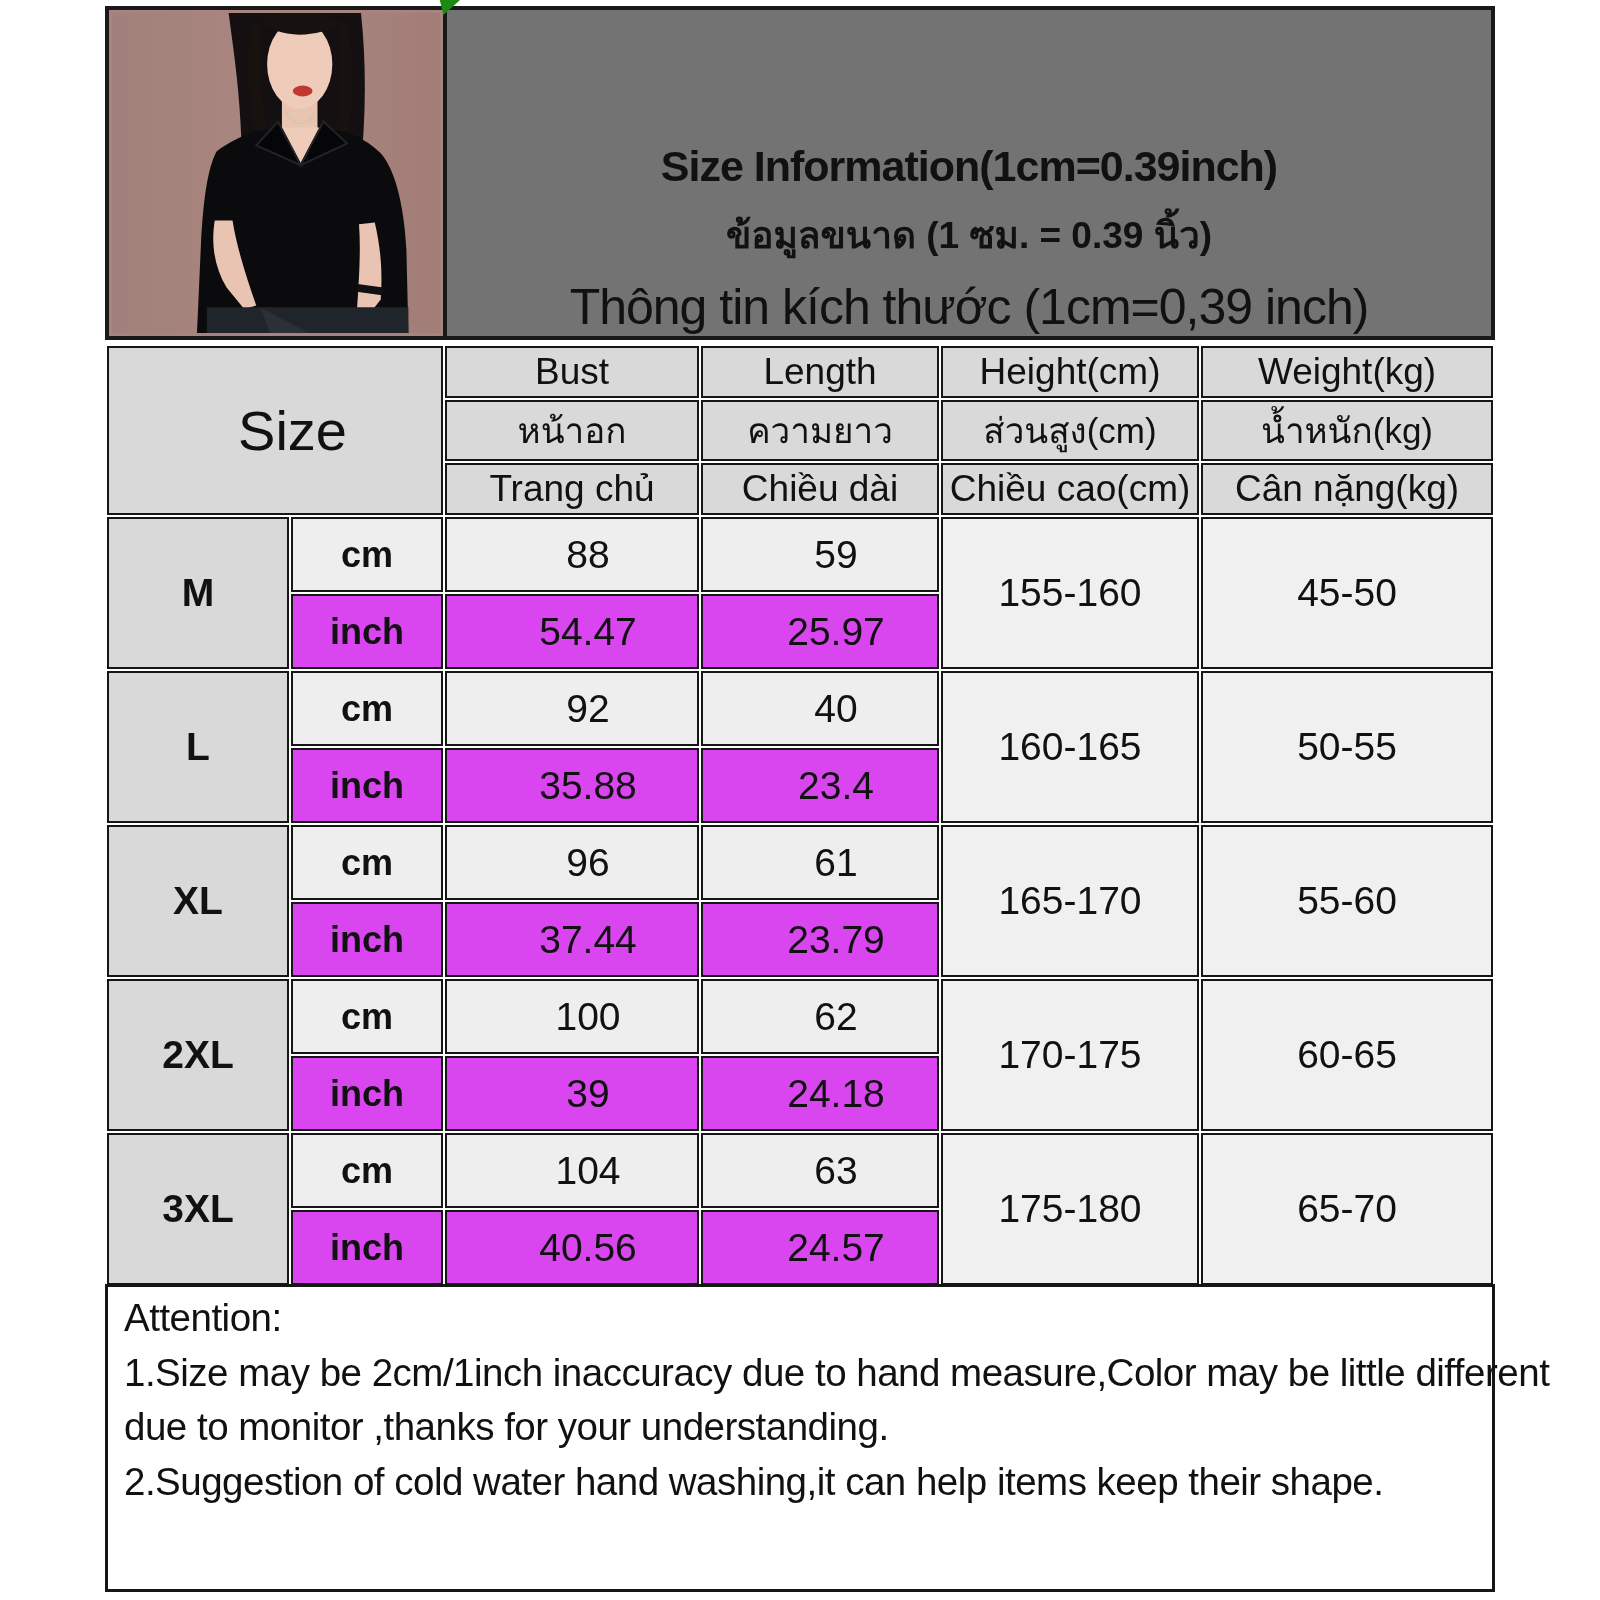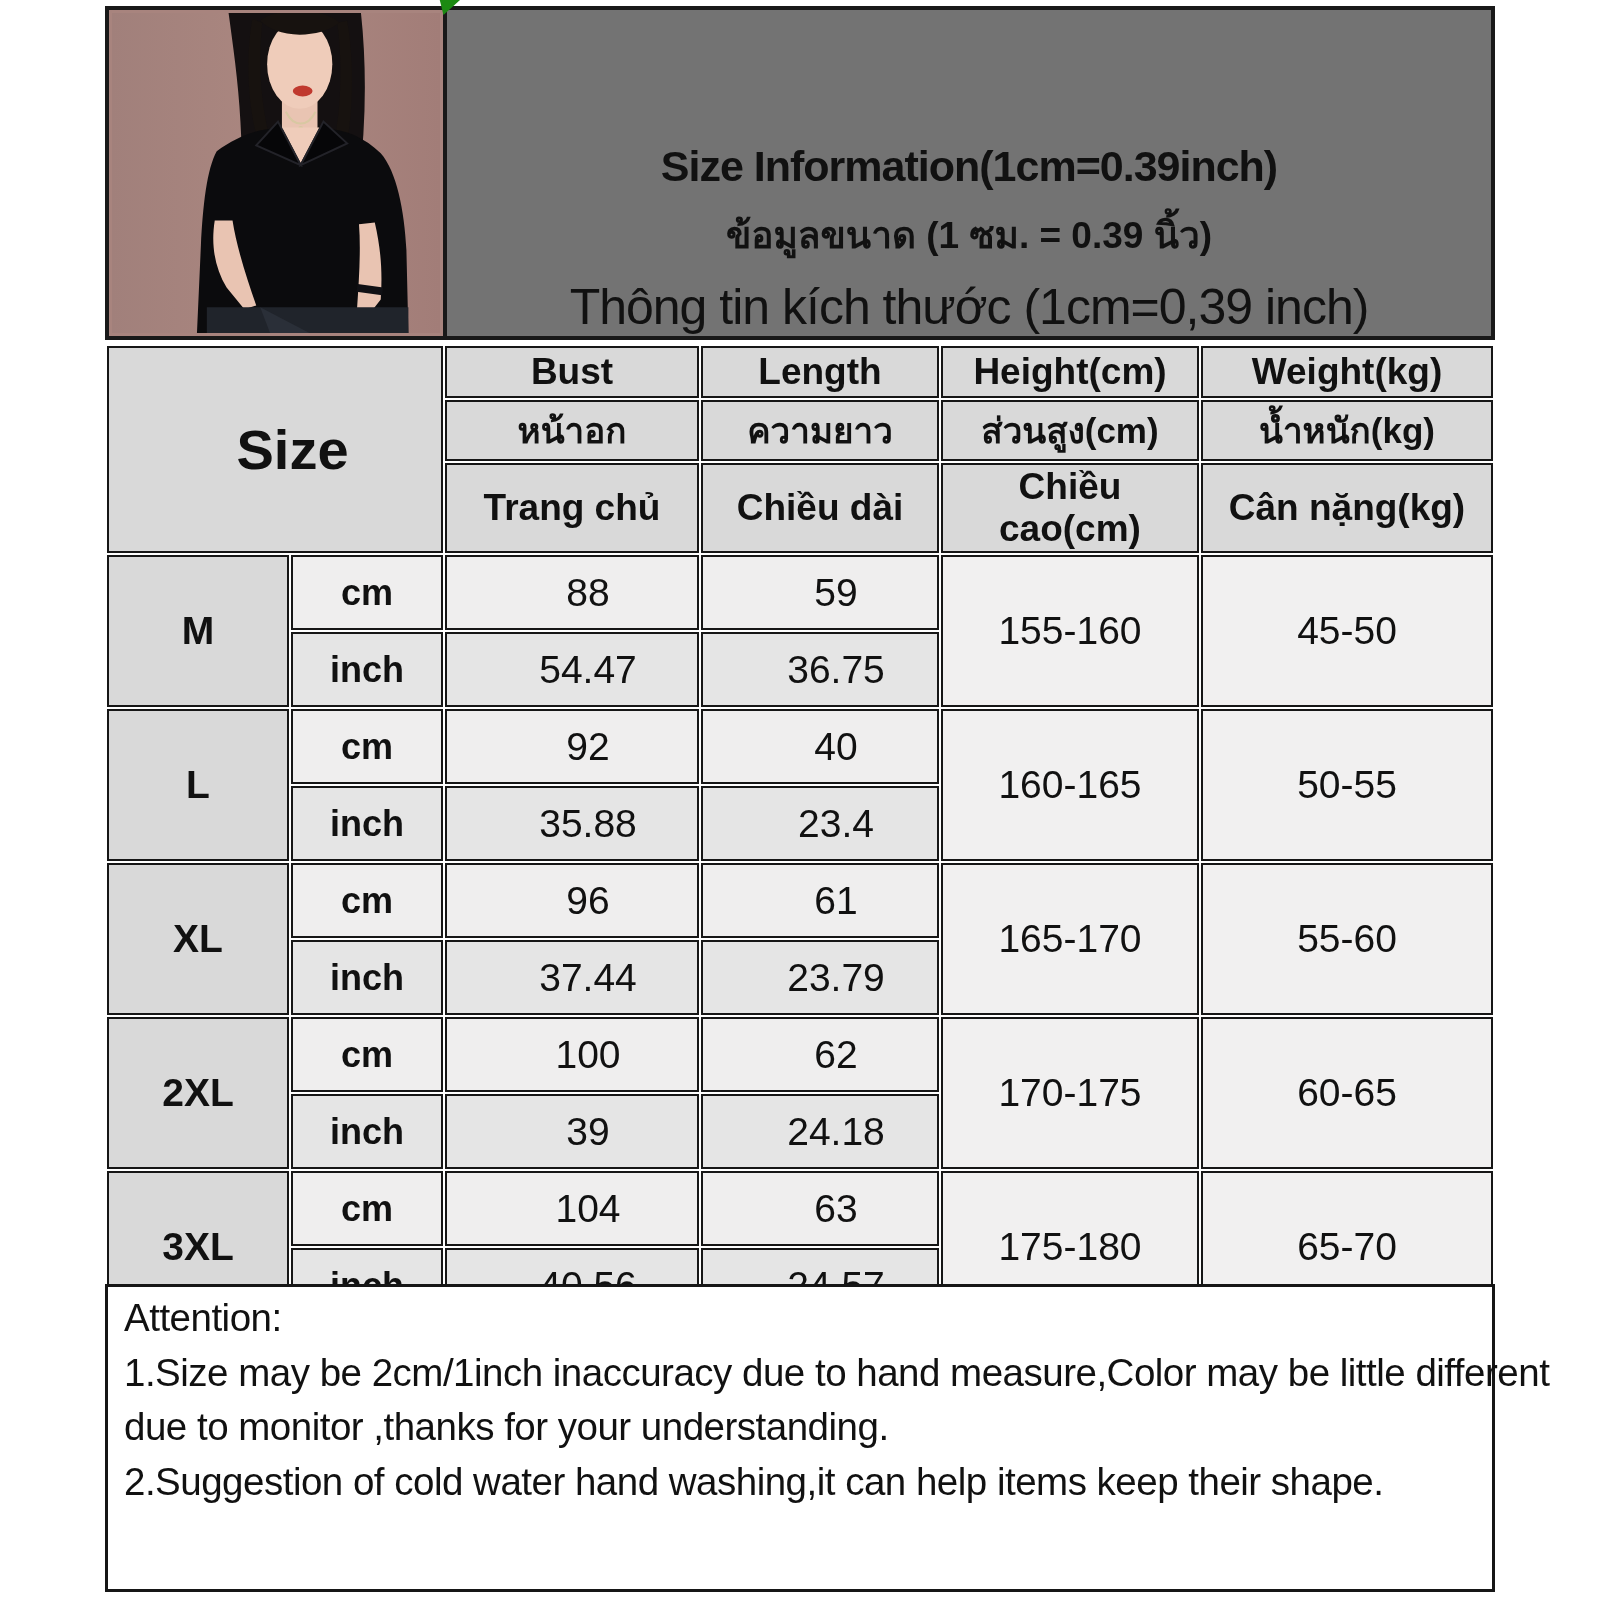--- a/index.html
+++ b/index.html
@@ -18,33 +18,33 @@
   .title-th{font-size:37px;font-weight:bold;}
   .title-vi{font-size:50px;font-weight:normal;letter-spacing:-1px;}
   .corner-badge{position:absolute;left:437px;top:0;width:23px;height:15px;background:#1c8a12;
     clip-path:polygon(12% 0,100% 0,28% 100%);}
 
   
   .size-table{position:absolute;left:105px;top:344px;width:1390px;
     border-collapse:separate;border-spacing:2px;table-layout:fixed;background:#fff;}
   .size-table td{border:2px solid #161616;box-sizing:border-box;text-align:center;
     vertical-align:middle;overflow:hidden;}
-  .size-table .hdr td{height:52px;background:#d9d9d9;font-weight:bold;margin-left:8px;}
+  .size-table .hdr td{height:52px;background:#d9d9d9;font-weight:normal;margin-left:8px;}
   .hdr-en td{font-size:37px;}
   .hdr-th td{font-size:35px;}
   .hdr-vi td{font-size:37px;}
   td.size-cell{background:#d9d9d9;font-size:56px;font-weight:bold;letter-spacing:0;padding-left:36px;}
   td.sizelab{background:#d9d9d9;font-size:39px;font-weight:bold;}
   td.unit{font-size:36px;font-weight:bold;}
   td.val{font-size:39px;font-weight:normal;padding-left:33px;}
   td.range{background:#f1f0f0;font-size:39px;font-weight:normal;}
   tr.cmrow td{height:75px;}
   tr.inrow td{height:75px;}
   tr.cmrow td.unit, tr.cmrow td.val{background:#efeeee;}
-  tr.inrow td.unit, tr.inrow td.val{background:#e5e5e5;}
+  tr.inrow td.unit, tr.inrow td.val{background:#d946ef;}
 
   
   .attention-box{position:absolute;left:105px;top:1284px;width:1390px;height:308px;
     border:3px solid #161616;box-sizing:border-box;background:#fff;
     padding:4px 16px;font-size:38.5px;line-height:1.42;letter-spacing:-0.5px;}
   .attention-box div{white-space:nowrap;}
 </style>
 </head>
 <body>
 
@@ -133,21 +133,21 @@
         <td class="sizelab" rowspan="2">M</td>
         <td class="unit">cm</td>
         <td class="val">88</td>
         <td class="val">59</td>
         <td class="range" rowspan="2">155-160</td>
         <td class="range" rowspan="2">45-50</td>
       </tr>
       <tr class="inrow">
         <td class="unit">inch</td>
         <td class="val">54.47</td>
-        <td class="val">36.75</td>
+        <td class="val">25.97</td>
       </tr>
 
       <tr class="cmrow">
         <td class="sizelab" rowspan="2">L</td>
         <td class="unit">cm</td>
         <td class="val">92</td>
         <td class="val">40</td>
         <td class="range" rowspan="2">160-165</td>
         <td class="range" rowspan="2">50-55</td>
       </tr>

